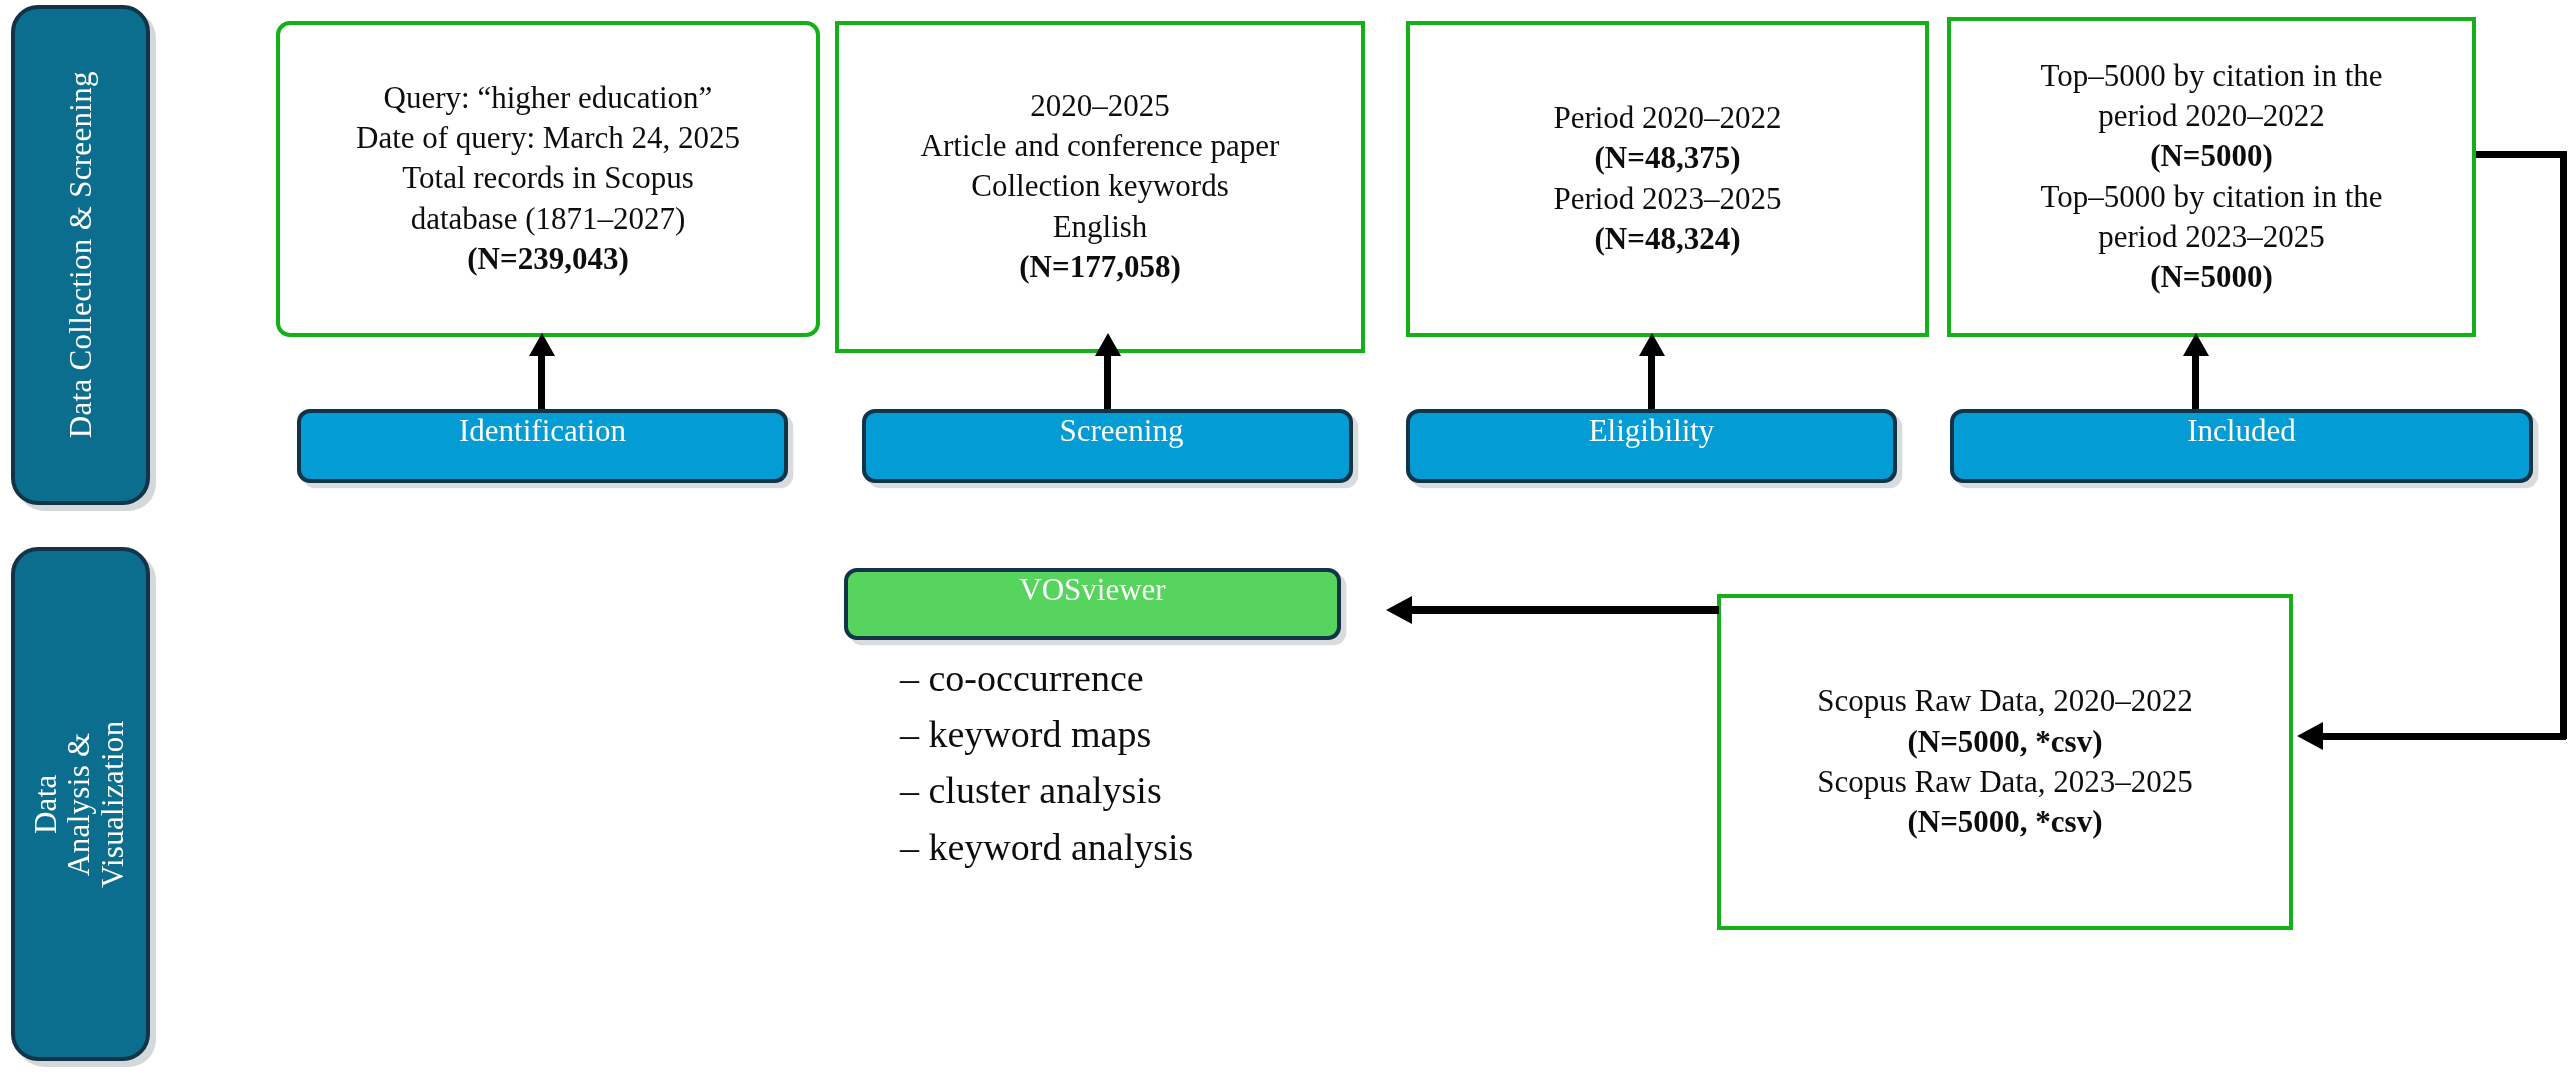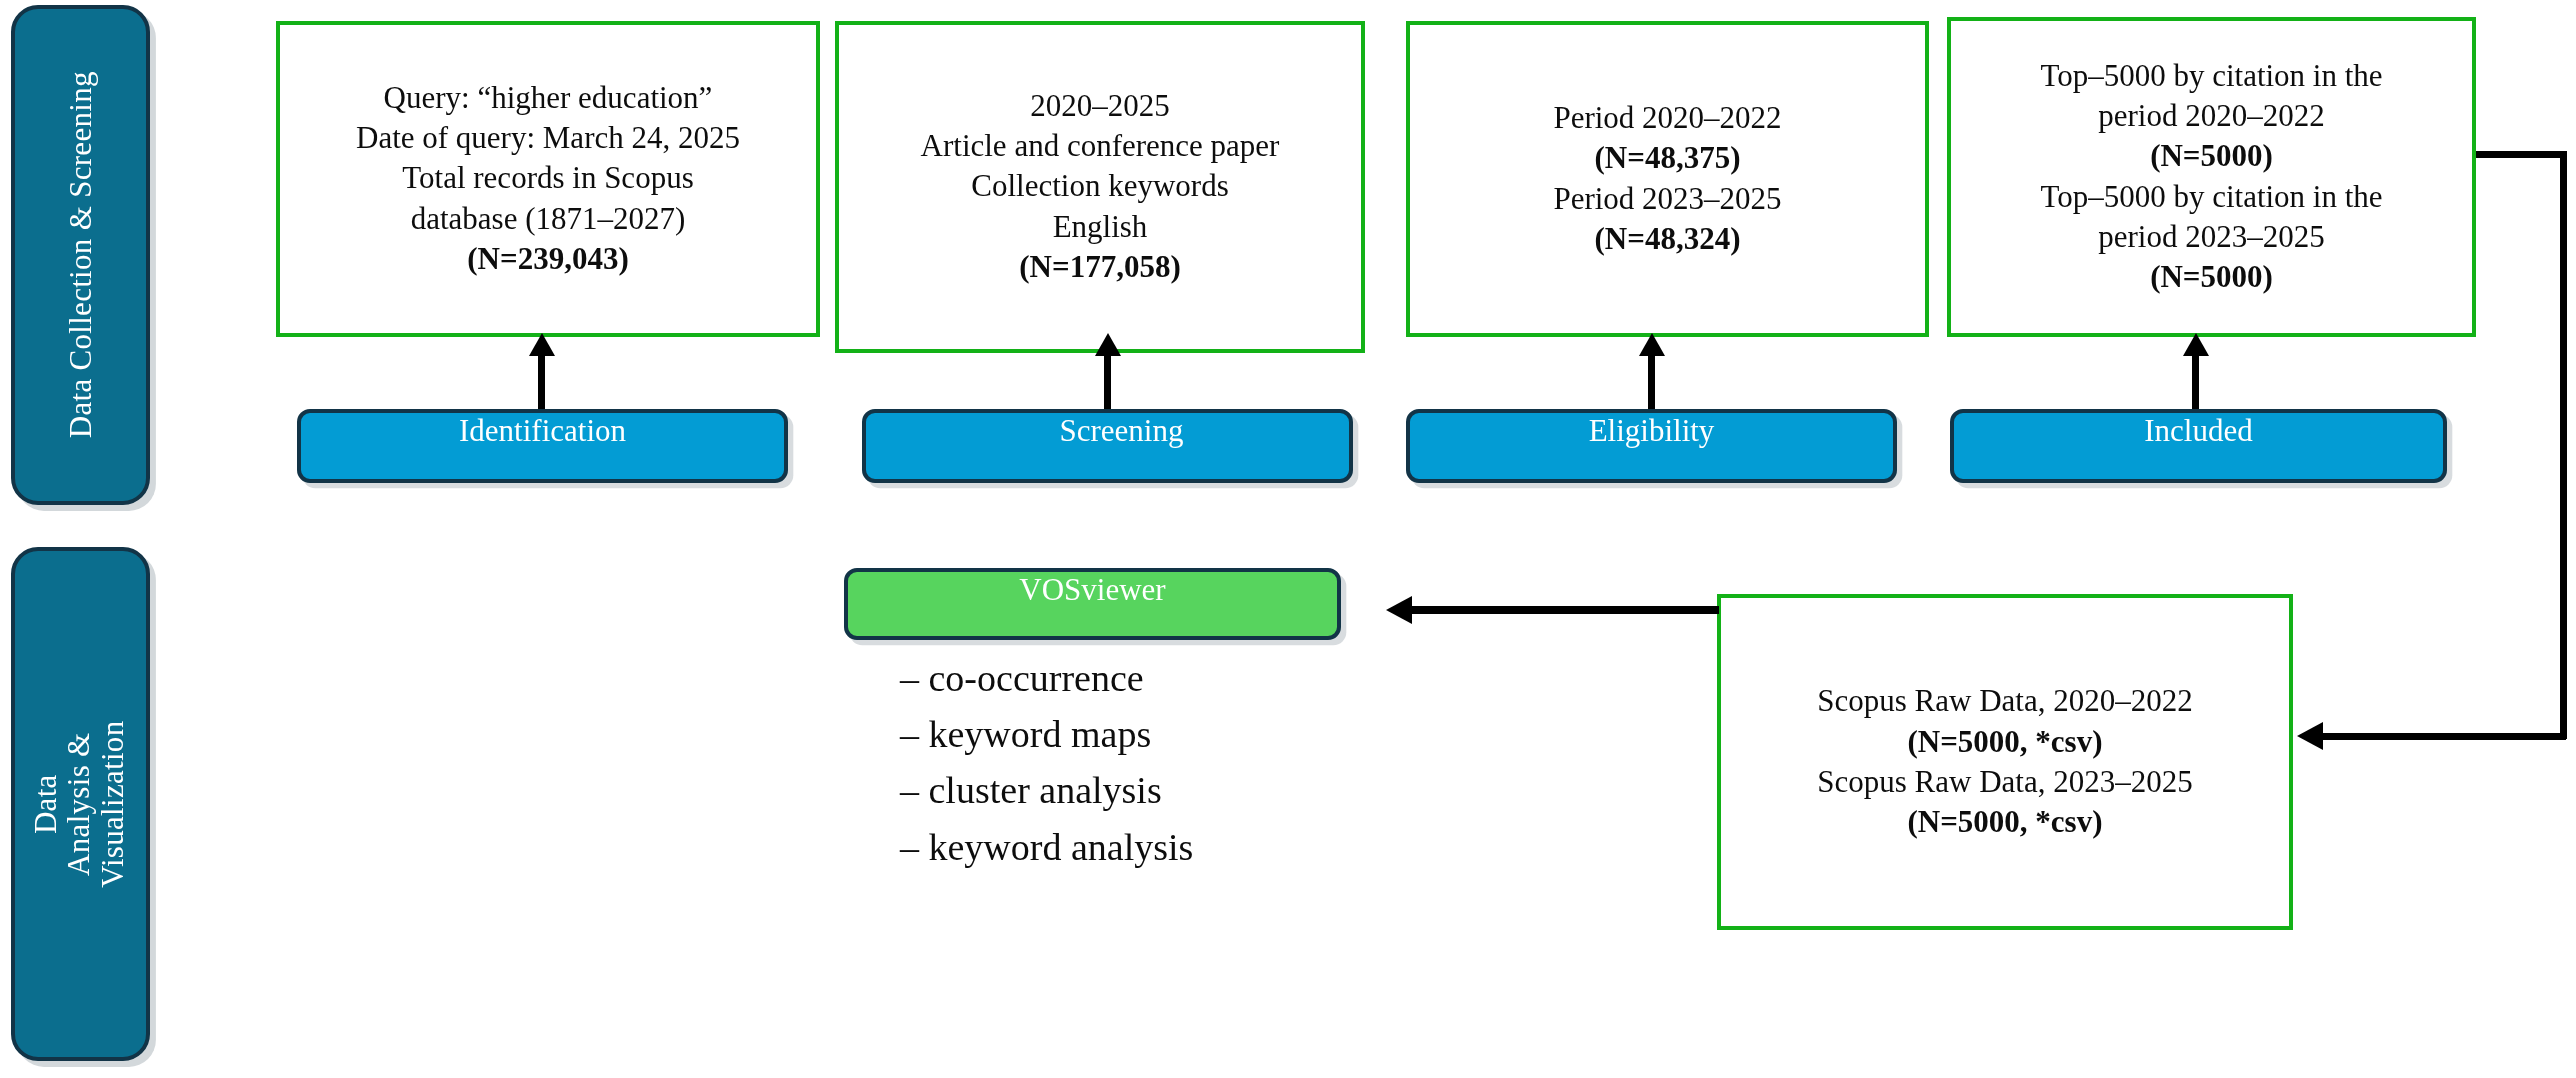--- a/index.html
+++ b/index.html
@@ -92,21 +92,21 @@
 <div id="stage">
 
   <div class="sidetab" style="left:10.6px;top:4.7px;width:131px;height:492px;">
     <div class="vtext">Data Collection &amp; Screening</div>
   </div>
 
   <div class="sidetab" style="left:10.6px;top:547px;width:131px;height:506px;">
     <div class="vtext two-line">Data Analysis &amp; Visualization</div>
   </div>
 
-  <div class="gbox" style="left:276px;top:20.6px;width:544px;height:316px;">
+  <div class="gbox" style="left:276px;top:20.6px;width:544px;height:316px;border-radius:14px;">
     <div class="lines">
       <div>Query: “higher education”</div>
       <div>Date of query: March 24, 2025</div>
       <div>Total records in Scopus</div>
       <div>database (1871–2027)</div>
       <div class="b">(N=239,043)</div>
     </div>
   </div>
 
   <div class="gbox" style="left:835px;top:20.6px;width:530px;height:332px;">
@@ -156,21 +156,21 @@
   </div>
 
   <div class="pill" style="left:862px;top:409px;width:491px;height:74px;padding-left:28px;">
     <span>Screening</span>
   </div>
 
   <div class="pill" style="left:1406px;top:409px;width:491px;height:74px;">
     <span>Eligibility</span>
   </div>
 
-  <div class="pill" style="left:1950px;top:409px;width:497px;height:74px;">
+  <div class="pill" style="left:1950px;top:409px;width:583px;height:74px;">
     <span>Included</span>
   </div>
 
   <div class="conn hline" style="left:2476px;top:151px;width:90px;height:6.5px;"></div>
   <div class="conn vline" style="left:2560px;top:151px;width:6.5px;height:588px;"></div>
   <div class="conn hline" style="left:2323px;top:733px;width:243px;height:6.5px;"></div>
   <div class="ahead-left" style="left:2297px;top:722px;"></div>
 
   <div class="gbox" style="left:1717px;top:594px;width:576px;height:336px;">
     <div class="lines">

